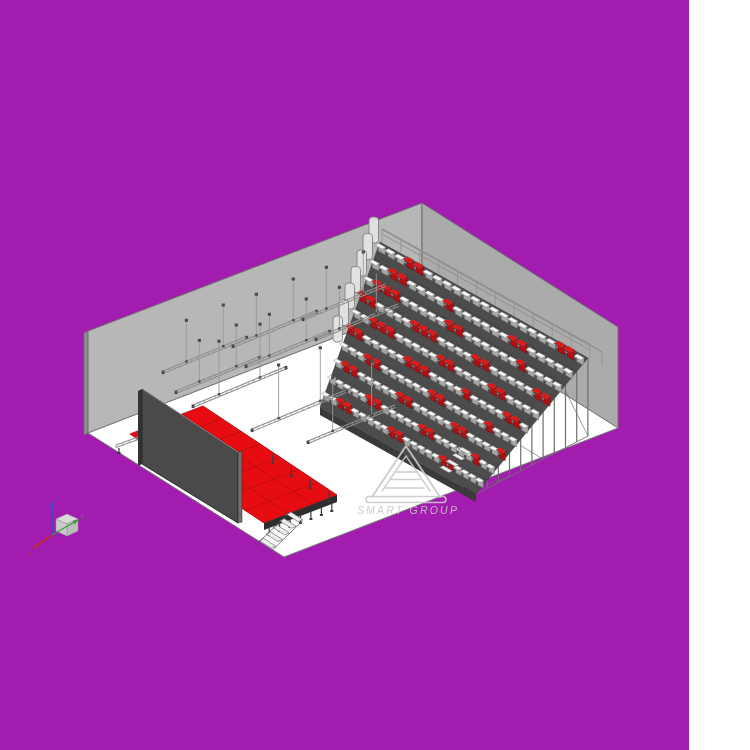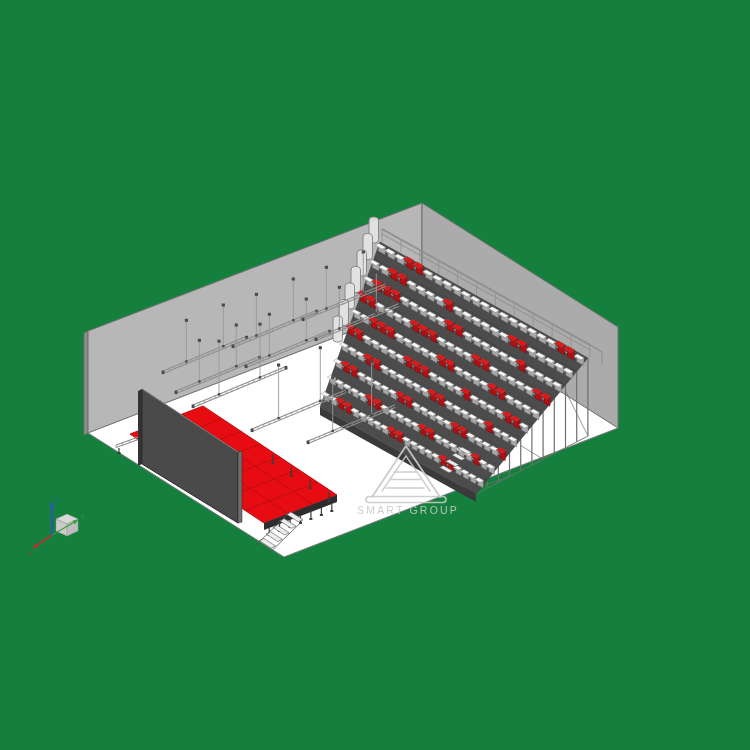--- a/index.html
+++ b/index.html
@@ -1,17 +1,17 @@
 <!DOCTYPE html>
 <html style="--wm: #c9c9c9;"><head>
 <meta charset="utf-8">
 <style>
   html,body{margin:0;padding:0;background:#ffffff;}
-  #viewport{position:relative;width:750px;height:750px;background:#15803d;overflow:hidden;
-            font-family:"Liberation Sans",sans-serif;}
+  #viewport{position:relative;width:689px;height:750px;background:#a21caf;overflow:hidden;
+            font-family:"Liberation Sans",sans-serif;font-style:italic;}
   svg{display:block;}
   .wm-stroke{stroke:var(--wm,#c9c9c9);fill:none;}
   .wm-text{fill:var(--wm,#c9c9c9);font-family:"Liberation Sans",sans-serif;
            font-size:10.5px;letter-spacing:2.2px;}
   .ax-label{font-family:"Liberation Sans",sans-serif;font-size:6px;}
 </style>
 </head>
 <body style="background: rgb(255, 255, 255);">
 
 <div id="viewport">

